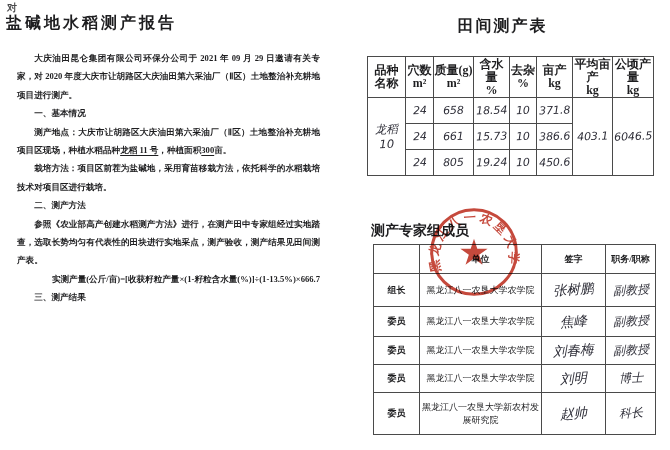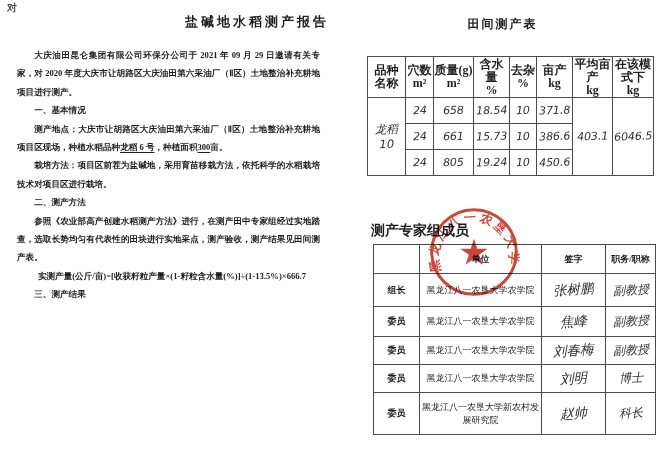--- a/index.html
+++ b/index.html
@@ -9,37 +9,37 @@
     font-family:"Liberation Serif", serif;
     color:#1e1e20;
   }
   .page{position:absolute;top:0;height:450px;background:#ffffff;}
   #left-page{left:0;width:335px;}
   #right-page{left:335px;width:335px;}
 
   
   .stray{position:absolute;left:7px;top:1px;font-size:10px;font-weight:bold;opacity:.8;}
   .rep-title{
-    margin:13px 6px 15px 6px;text-align:right;
-    font-size:13px;font-weight:bold;letter-spacing:3px;font-family:Liberation Mono, monospace;
+    margin:13px 6px 15px 6px;text-align:left;
+    font-size:16px;font-weight:bold;letter-spacing:3px;font-family:Liberation Mono, monospace;
   }
   .rep-body{margin:0 15px 0 17px;font-size:8.6px;line-height:18.4px;
     font-weight:bold;text-align:justify;}
   .rep-body p{margin:0;text-indent:2em;}
-  .rep-body p.formula{text-indent:0.8em;text-align:center;}
+  .rep-body p.formula{text-indent:0.8em;text-align:right;}
   .ul{text-decoration:underline;text-underline-offset:2px;}
   .hand{
     font-family:"DejaVu Sans", sans-serif;font-style:italic;font-weight:normal;
     color:#2e2e38;display:inline-block;
   }
   .hand-ul{border-bottom:1px solid #1e1e20;padding:0 2px;}
 
   
   .ft-title{position:absolute;top:16px;left:0;width:100%;text-align:center;
-    font-size:12px;font-weight:bold;letter-spacing:2px;}
+    font-size:16px;font-weight:bold;letter-spacing:2px;}
   table{border-collapse:collapse;table-layout:fixed;}
   td,th{border:1px solid #4a4a4a;text-align:center;vertical-align:middle;
     padding:0;overflow:hidden;}
   #field-table{position:absolute;left:32px;top:56px;width:286px;}
   #field-table th{font-size:12px;font-weight:bold;height:40px;line-height:13px;}
   #field-table td{height:25px;font-size:11px;}
   #field-table .hand{transform:rotate(-2deg);}
   .variety-cell .hand{font-size:11.5px;transform:rotate(-8deg);}
 
   .exp-caption{position:absolute;left:36px;top:222px;font-size:14px;font-weight:bold;}
@@ -56,21 +56,21 @@
 </style>
 </head>
 <body>
 
 <div class="page" id="left-page">
   <div class="stray">对</div>
   <div class="rep-title">盐碱地水稻测产报告</div>
   <div class="rep-body">
     <p>大庆油田昆仑集团有限公司环保分公司于 2021 年 09 月 29 日邀请有关专家，对 2020 年度大庆市让胡路区大庆油田第六采油厂（Ⅱ区）土地整治补充耕地项目进行测产。</p>
     <p>一、基本情况</p>
-    <p><span>测产地点：大庆市让胡路区大庆油田第六采油厂（Ⅱ区）土地整治补充耕地项目区现场，种植水稻品种</span><span class="ul">龙稻 6 号</span><span>，种植面积</span><span class="ul">300</span><span>亩。</span></p>
+    <p><span>测产地点：大庆市让胡路区大庆油田第六采油厂（Ⅱ区）土地整治补充耕地项目区现场，种植水稻品种</span><span class="ul">龙稻 11 号</span><span>，种植面积</span><span class="ul">300</span><span>亩。</span></p>
     <p>栽培方法：项目区前茬为盐碱地，采用育苗移栽方法，依托科学的水稻栽培技术对项目区进行栽培。</p>
     <p>二、测产方法</p>
     <p>参照《农业部高产创建水稻测产方法》进行，在测产田中专家组经过实地踏查，选取长势均匀有代表性的田块进行实地采点，测产验收，测产结果见田间测产表。</p>
     <p class="formula">实测产量(公斤/亩)=[收获籽粒产量×(1-籽粒含水量(%)]÷(1-13.5%)×666.7</p>
     <p>三、测产结果</p>
   </div>
 </div>
 
 <div class="page" id="right-page">
   <div class="ft-title">田间测产表</div>
@@ -110,21 +110,21 @@
           </th>
       <th>
             <div>亩产</div>
             <div>kg</div>
           </th>
       <th>
             <div>平均亩产</div>
             <div>kg</div>
           </th>
       <th>
-            <div>在该模式下</div>
+            <div>公顷产量</div>
             <div>kg</div>
           </th>
     </tr>
     <tr>
       <td class="variety-cell" rowspan="3"><span class="hand">龙稻10</span></td>
       <td><span class="hand">24</span></td>
       <td><span class="hand">658</span></td>
       <td><span class="hand">18.54</span></td>
       <td><span class="hand">10</span></td>
       <td><span class="hand">371.8</span></td>

